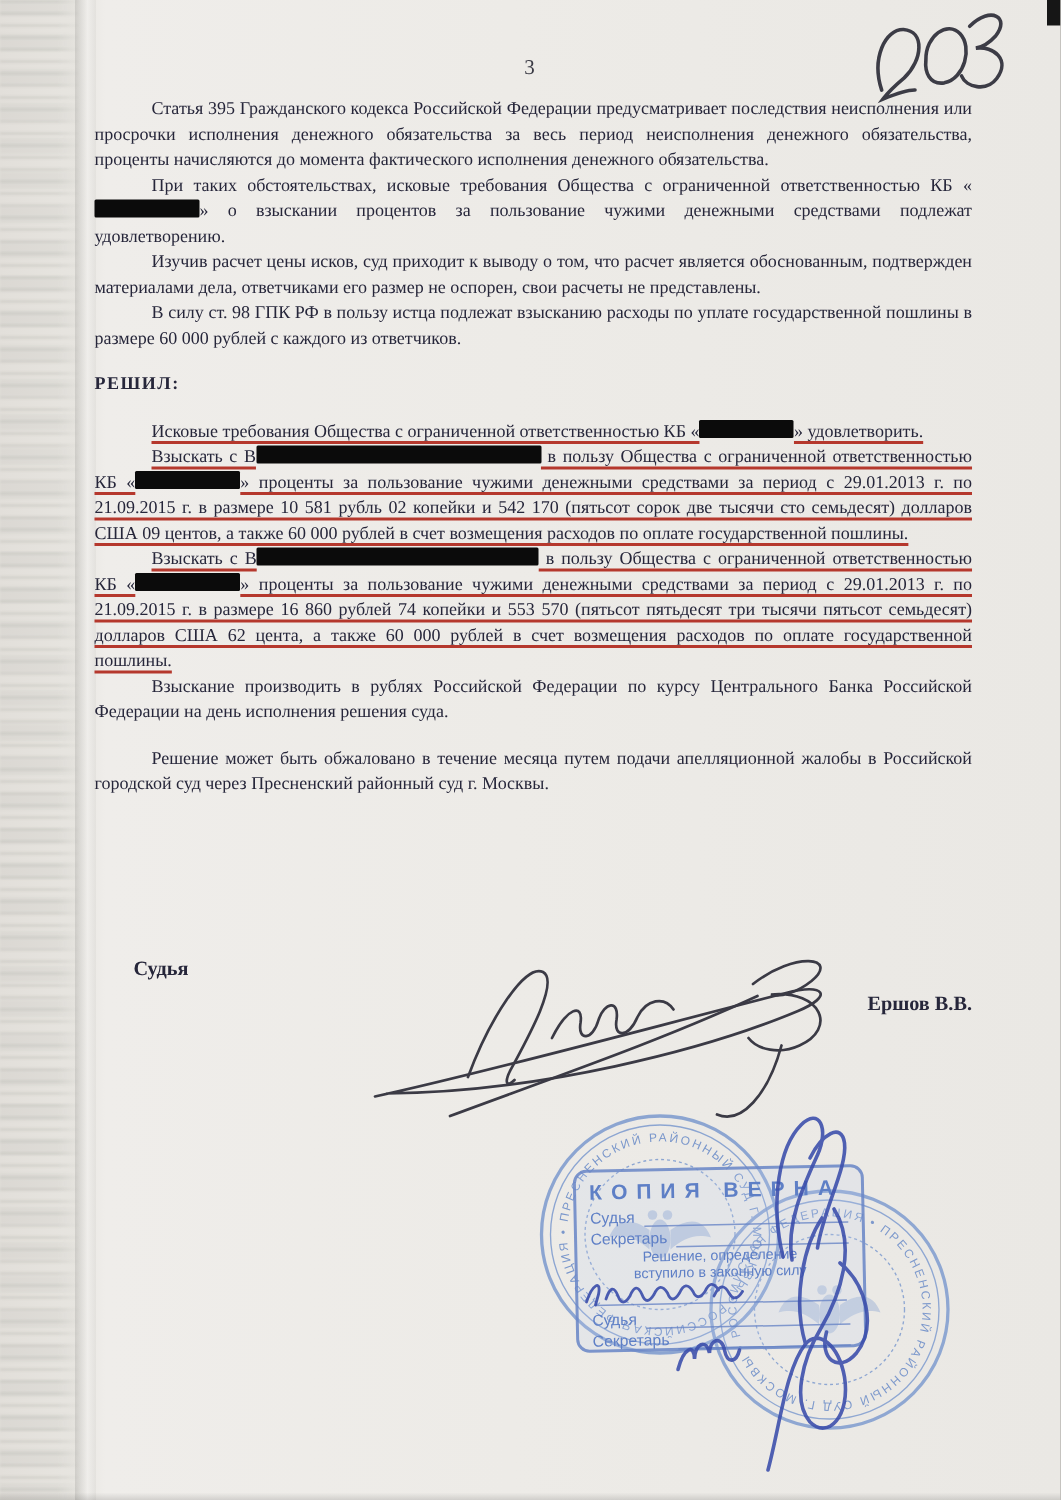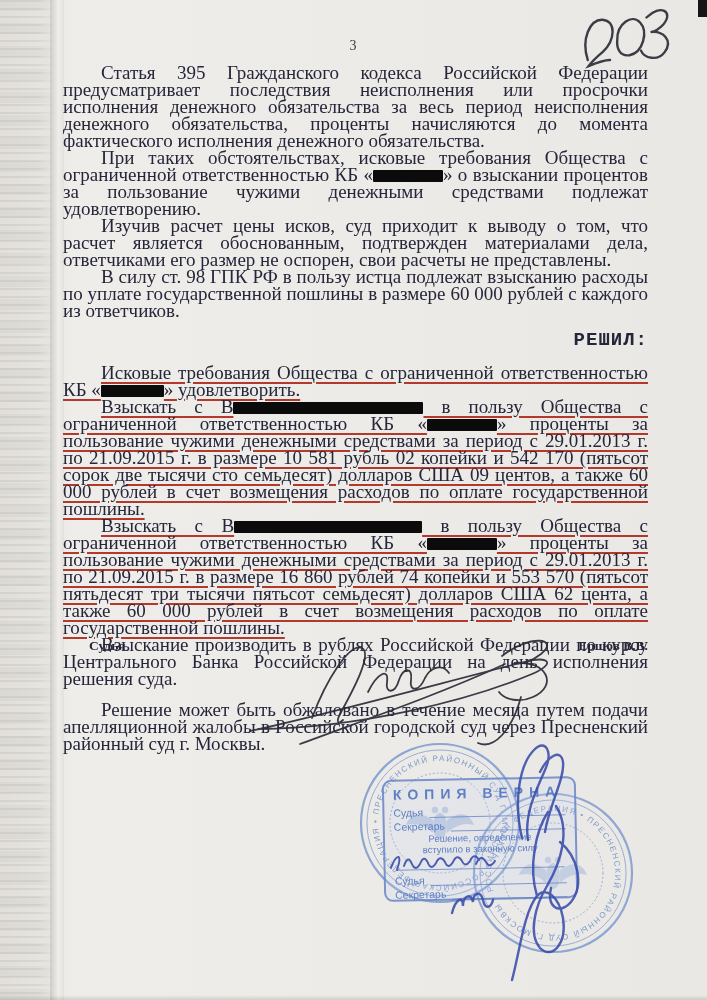--- a/index.html
+++ b/index.html
@@ -29,46 +29,45 @@
   .corner-mark{position:absolute;right:0;top:0;width:9px;height:17px;background:#161616;}
   .bottom-shade{position:absolute;left:0;bottom:0;width:707px;height:5px;background:linear-gradient(180deg,rgba(0,0,0,0),rgba(0,0,0,0.12));}
 
   .page-number{
     position:absolute;left:0;top:38px;width:707px;text-align:center;
     font-size:14px;color:#3a3a44;letter-spacing:1px;
   }
 
   .doc{
     position:absolute;left:63px;top:64px;width:585px;
-    color:#26263a;font-size:19px;line-height:17px;
+    color:#26263a;font-size:12px;line-height:17px;
   }
   .doc p{margin:0;padding:0;text-align:justify;text-indent:38px;}
   .doc p.heading{
-    text-align:right;text-indent:0;font-weight:bold;letter-spacing:1px;
+    text-align:left;text-indent:0;font-weight:bold;letter-spacing:1px;
     margin:13px 0 15px 0;
-    font-family:Liberation Mono, monospace;
   }
   .doc p.gap-top{margin-top:14px;}
   .doc p.redline span.run{
     text-decoration-line:underline;
     text-decoration-color:#b5382d;
     text-decoration-thickness:1.6px;
     text-underline-offset:3px;
     margin-top:44px;
   }
   .redact{
     display:inline-block;height:12px;background:#0b0b0b;border-radius:1px;
     vertical-align:-1px;
   }
   .sig-row{
     position:absolute;left:63px;top:638px;width:585px;display:flex;
     justify-content:space-between;font-weight:bold;font-size:13.5px;color:#26263a;
   }
   .sig-row .left{padding-left:26px;}
-  .sig-row .right{padding-right:0px;}
+  .sig-row .right{padding-right:0px;margin-top:23px;}
 
   
   .rect-stamp{
     position:absolute;left:383px;top:778px;width:194px;height:122px;
     border:2.5px solid rgba(104,133,197,0.85);border-radius:9px;
     background:rgba(196,210,238,0.20);
     transform:rotate(-1.2deg);
     color:#5e7fc6;font-family:"Liberation Sans","DejaVu Sans",sans-serif;
     padding:4px 9px;box-sizing:border-box;z-index:3;
   }

